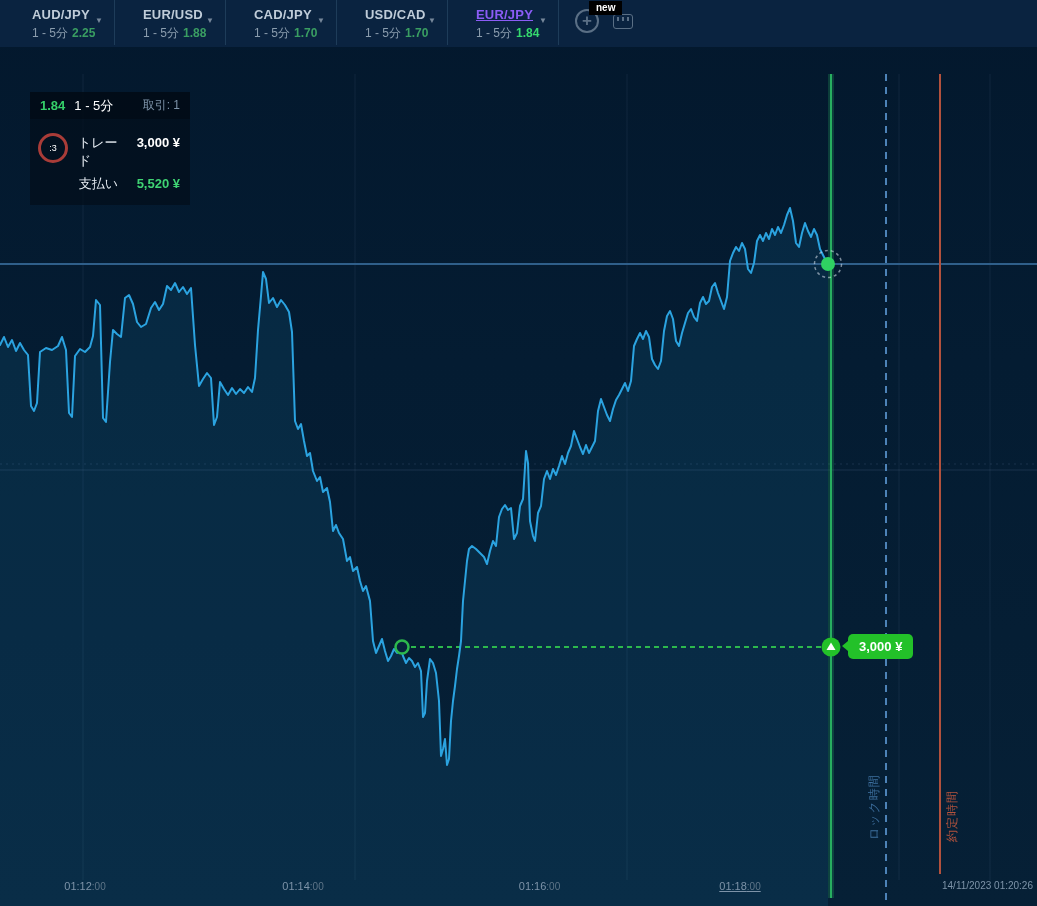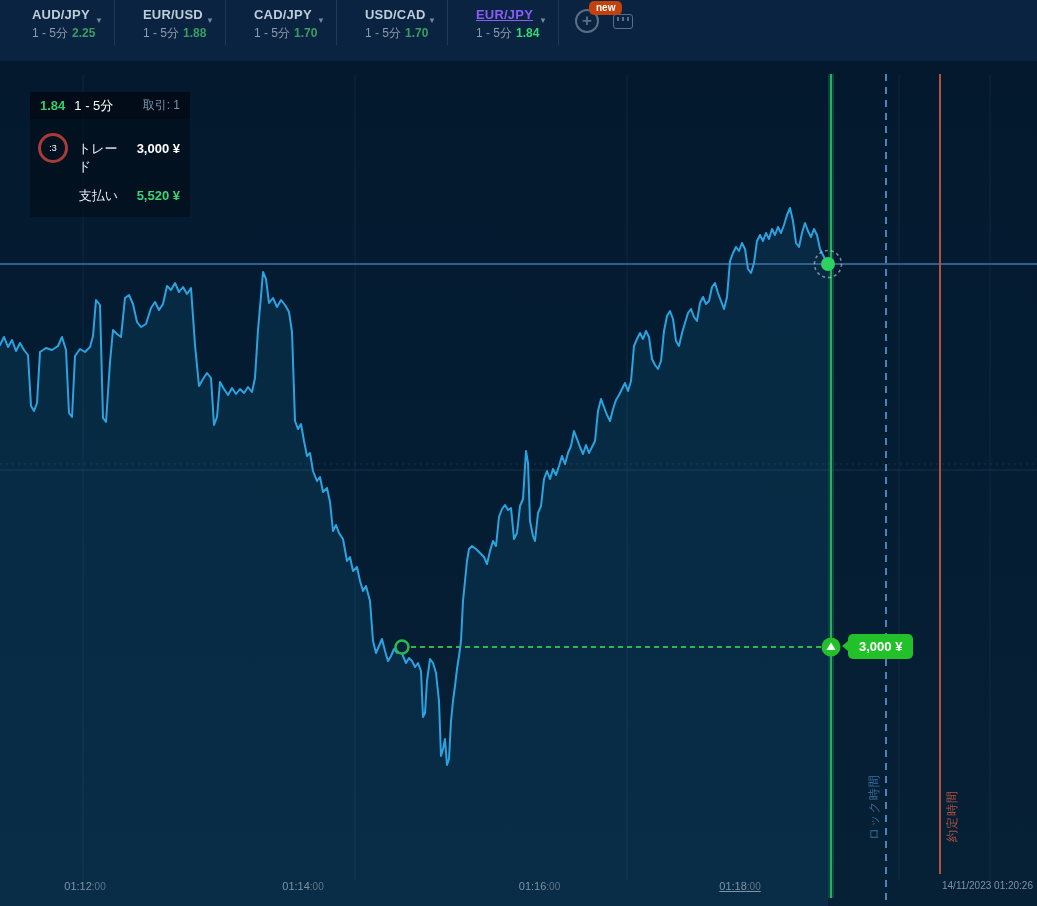--- a/index.html
+++ b/index.html
@@ -1,51 +1,51 @@
 <!DOCTYPE html>
 <html><head>
 <meta charset="utf-8">
 <style>
   html,body{margin:0;padding:0;background:#02111f;}
   body{font-family:"Liberation Sans",sans-serif;-webkit-font-smoothing:antialiased;}
   #app{position:relative;width:1037px;height:906px;overflow:hidden;
        background:linear-gradient(180deg,#03182d 0%,#041c32 40%,#062036 100%);}
 
   
-  #topbar{position:absolute;left:0;top:0;width:1037px;height:61px;background:#0a2340;z-index:30;}
+  #topbar{position:absolute;left:0;top:0;width:1037px;height:47px;background:#0a2340;z-index:30;}
   #tabs{position:absolute;left:4px;top:0;height:45px;display:flex;}
   .tab{position:relative;width:111px;height:45px;box-sizing:border-box;
        border-right:1px solid #1e3c59;padding:7px 0 0 28px;cursor:pointer;}
   .tab .pair{font-size:13px;font-weight:bold;color:#bfccd9;letter-spacing:.2px;}
   .tab.active .pair{color:#8b5cf6;text-decoration:underline;}
   .tab .row2{margin-top:3px;font-size:12px;color:#8b9dae;}
   .tab .payout{font-weight:bold;color:#3a9e62;margin-left:4px;}
   .tab.active .payout{color:#35d96e;}
   .tab .caret{position:absolute;right:11px;top:16px;font-size:8px;color:#76879a;}
   #plus-btn{position:absolute;left:575px;top:9px;width:24px;height:24px;border:2px solid #5a6f85;
             border-radius:50%;box-sizing:border-box;color:#5a6f85;font-size:17px;line-height:19px;
             text-align:center;cursor:pointer;font-weight:bold;}
   #tourn-btn{position:absolute;left:613px;top:14px;width:20px;height:15px;border:1.5px solid #5a6f85;
              border-radius:3px;box-sizing:border-box;cursor:pointer;}
   #tourn-btn::before{content:"";position:absolute;top:1.5px;left:3px;right:3px;height:4px;
              background:repeating-linear-gradient(90deg,#5a6f85 0 1.5px,transparent 1.5px 5px);}
-  #new-badge{position:absolute;left:589px;top:1px;background:#c2410c;color:#fff;font-size:10px;
-             font-weight:bold;padding:1px 7px 2px;border-radius:5px;z-index:31;}
+  #new-badge{position:absolute;left:589px;top:1px;background:#000000;color:#fff;font-size:10px;
+             font-weight:bold;padding:1px 7px 2px;border-radius:0;z-index:31;}
 
   
   #panel{position:absolute;left:30px;top:92px;width:160px;background:rgba(3,14,27,.72);z-index:25;}
   #panel-head{display:flex;align-items:center;height:27px;padding:0 10px;background:rgba(2,9,18,.55);}
   #panel-rate{color:#35d06a;font-weight:bold;font-size:13px;}
   #panel-tf{color:#fff;font-size:13px;margin-left:9px;}
   #panel-deals{margin-left:auto;color:#7d93a8;font-size:12px;}
   #panel-body{position:relative;padding:10px 10px 12px 48px;}
   #countdown{position:absolute;left:8px;top:14px;width:30px;height:30px;border:3px solid #a93c38;
              border-radius:50%;box-sizing:border-box;display:flex;align-items:center;justify-content:center;
              color:#fff;font-size:9px;}
-  .prow{display:flex;justify-content:flex-end;align-items:baseline;margin-top:11px;}
+  .prow{display:flex;justify-content:flex-end;align-items:baseline;margin-top:5px;}
   .prow:first-child{margin-top:0;}
   .plabel{color:#e8eef4;font-size:13px;}
   .pvalue{width:62px;text-align:right;color:#ffffff;font-size:13px;font-weight:bold;}
   .pvalue.green{color:#3fd373;}
 
   
   #chart{position:absolute;left:0;top:0;z-index:10;}
 
   
   .tick{position:absolute;top:880px;transform:translateX(-50%);font-size:11px;color:#7d93a8;

